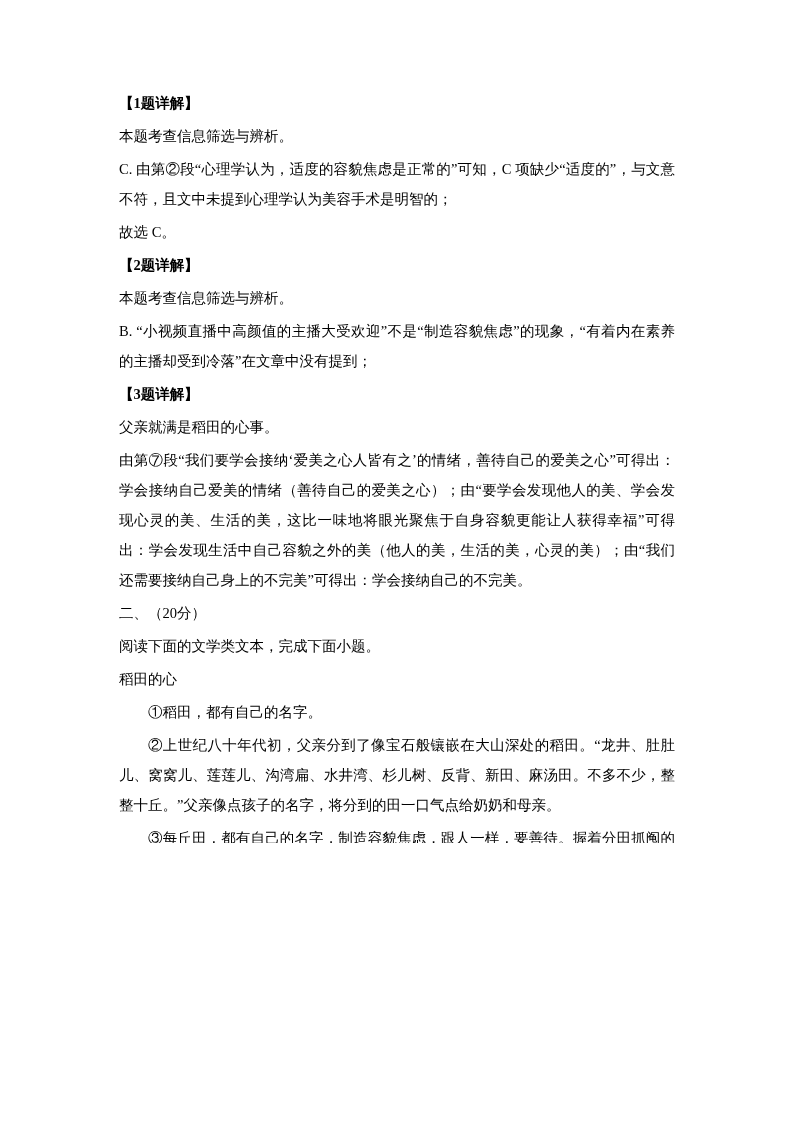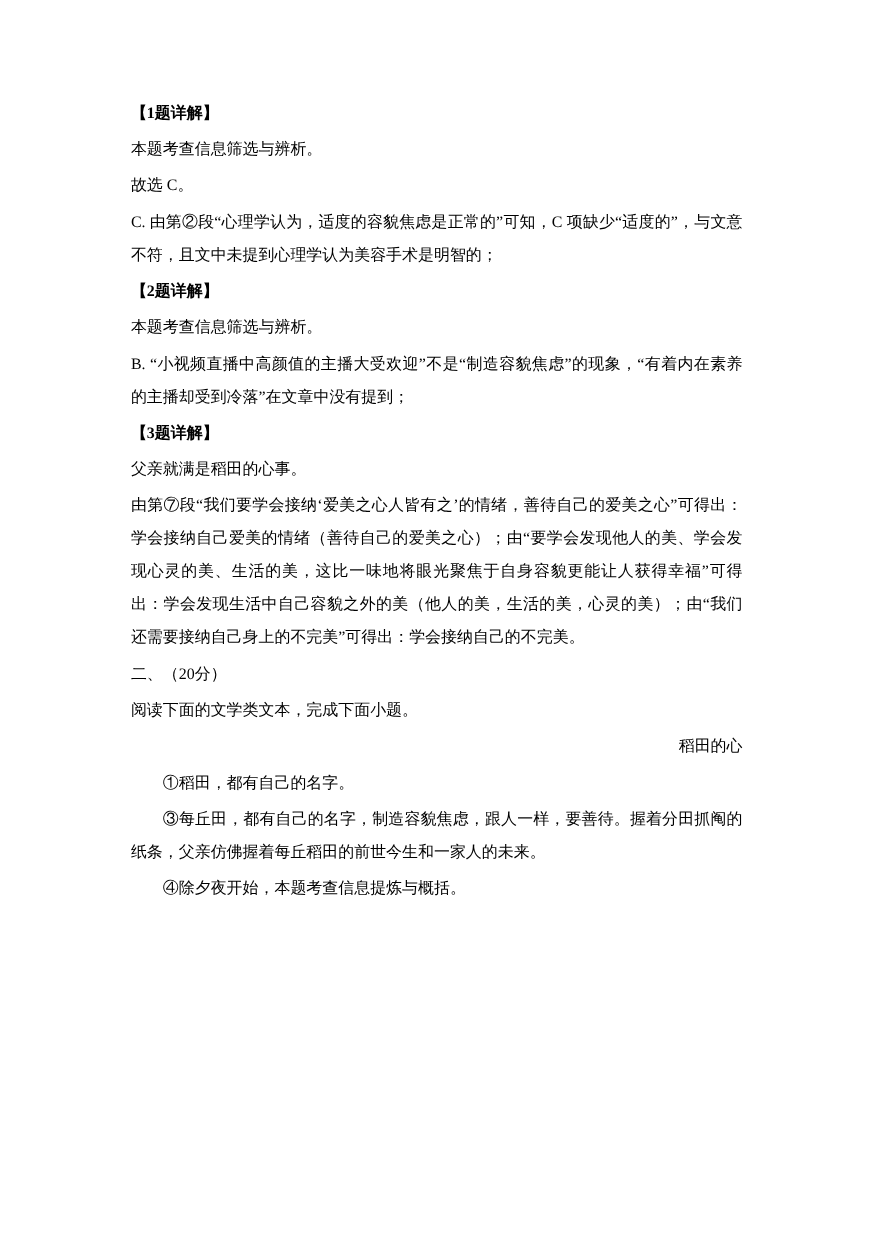--- a/index.html
+++ b/index.html
@@ -24,39 +24,40 @@
     margin: 0 0 3px 0;
     line-height: 30px;
     text-align: justify;
     text-justify: inter-ideograph;
     word-break: break-all;
   }
   .heading {
     font-weight: bold;
   }
   .title {
-    text-align: right;
+    text-align: left;
   }
   .indent {
     text-indent: 2em;
   }
 </style>
 </head>
 <body>
 
 <div class="page">
   <p class="para heading">【1题详解】</p>
   <p class="para">本题考查信息筛选与辨析。</p>
+  <p class="para">C. 由第②段“心理学认为，适度的容貌焦虑是正常的”可知，C 项缺少“适度的”，与文意不符，且文中未提到心理学认为美容手术是明智的；</p>
   <p class="para">故选 C。</p>
-  <p class="para">C. 由第②段“心理学认为，适度的容貌焦虑是正常的”可知，C 项缺少“适度的”，与文意不符，且文中未提到心理学认为美容手术是明智的；</p>
   <p class="para heading">【2题详解】</p>
   <p class="para">本题考查信息筛选与辨析。</p>
   <p class="para">B. “小视频直播中高颜值的主播大受欢迎”不是“制造容貌焦虑”的现象，“有着内在素养的主播却受到冷落”在文章中没有提到；</p>
   <p class="para heading">【3题详解】</p>
   <p class="para">父亲就满是稻田的心事。</p>
   <p class="para">由第⑦段“我们要学会接纳‘爱美之心人皆有之’的情绪，善待自己的爱美之心”可得出：学会接纳自己爱美的情绪（善待自己的爱美之心）；由“要学会发现他人的美、学会发现心灵的美、生活的美，这比一味地将眼光聚焦于自身容貌更能让人获得幸福”可得出：学会发现生活中自己容貌之外的美（他人的美，生活的美，心灵的美）；由“我们还需要接纳自己身上的不完美”可得出：学会接纳自己的不完美。</p>
   <p class="para">二、（20分）</p>
   <p class="para">阅读下面的文学类文本，完成下面小题。</p>
   <p class="para title">稻田的心</p>
   <p class="para indent">①稻田，都有自己的名字。</p>
+  <p class="para indent">②上世纪八十年代初，父亲分到了像宝石般镶嵌在大山深处的稻田。“龙井、肚肚儿、窝窝儿、莲莲儿、沟湾扁、水井湾、杉儿树、反背、新田、麻汤田。不多不少，整整十丘。”父亲像点孩子的名字，将分到的田一口气点给奶奶和母亲。</p>
   <p class="para indent">③每丘田，都有自己的名字，制造容貌焦虑，跟人一样，要善待。握着分田抓阄的纸条，父亲仿佛握着每丘稻田的前世今生和一家人的未来。</p>
   <p class="para indent">④除夕夜开始，本题考查信息提炼与概括。</p>
 </div>
 
 </body></html>

